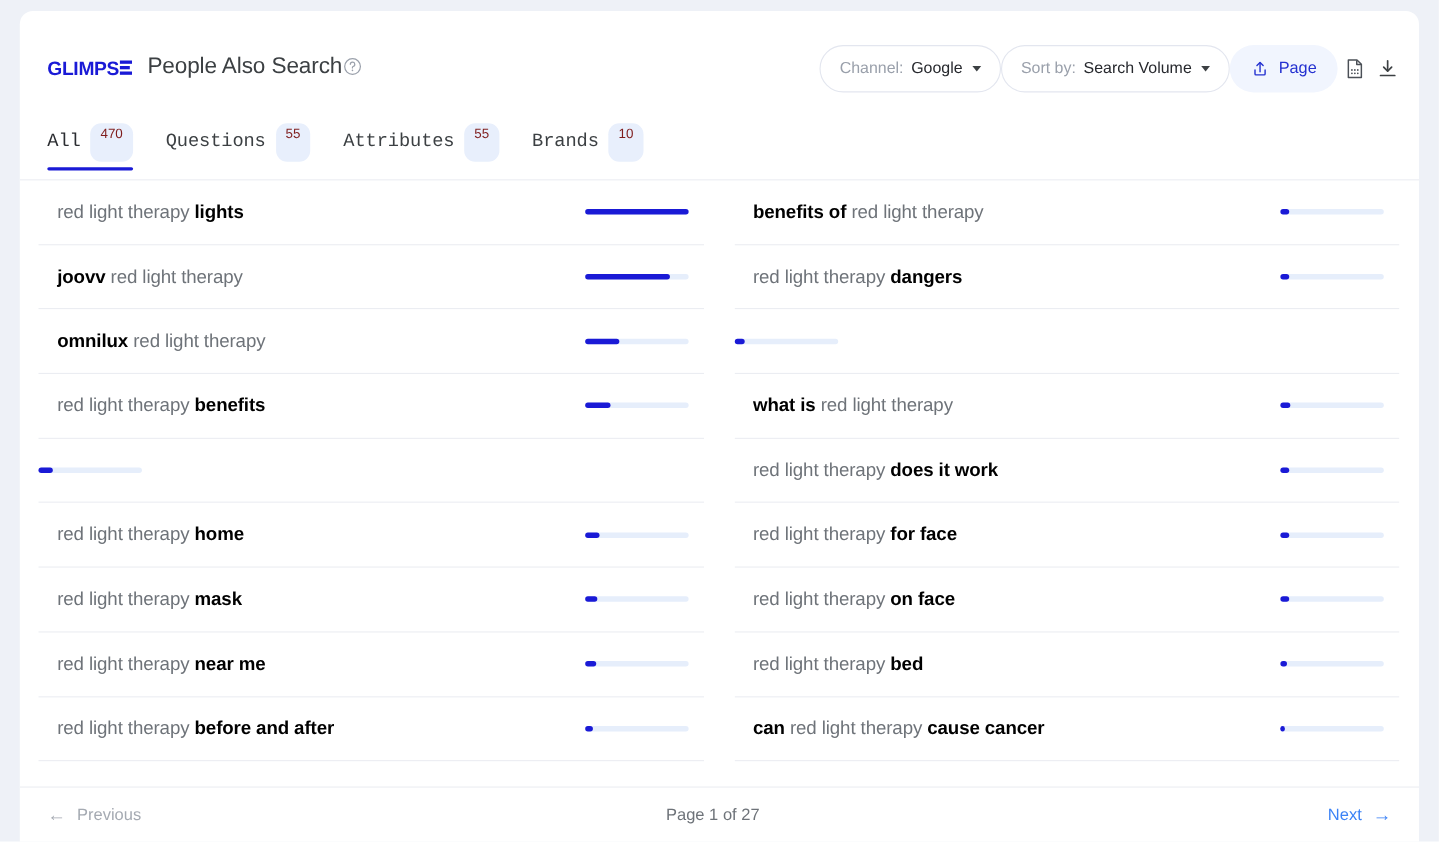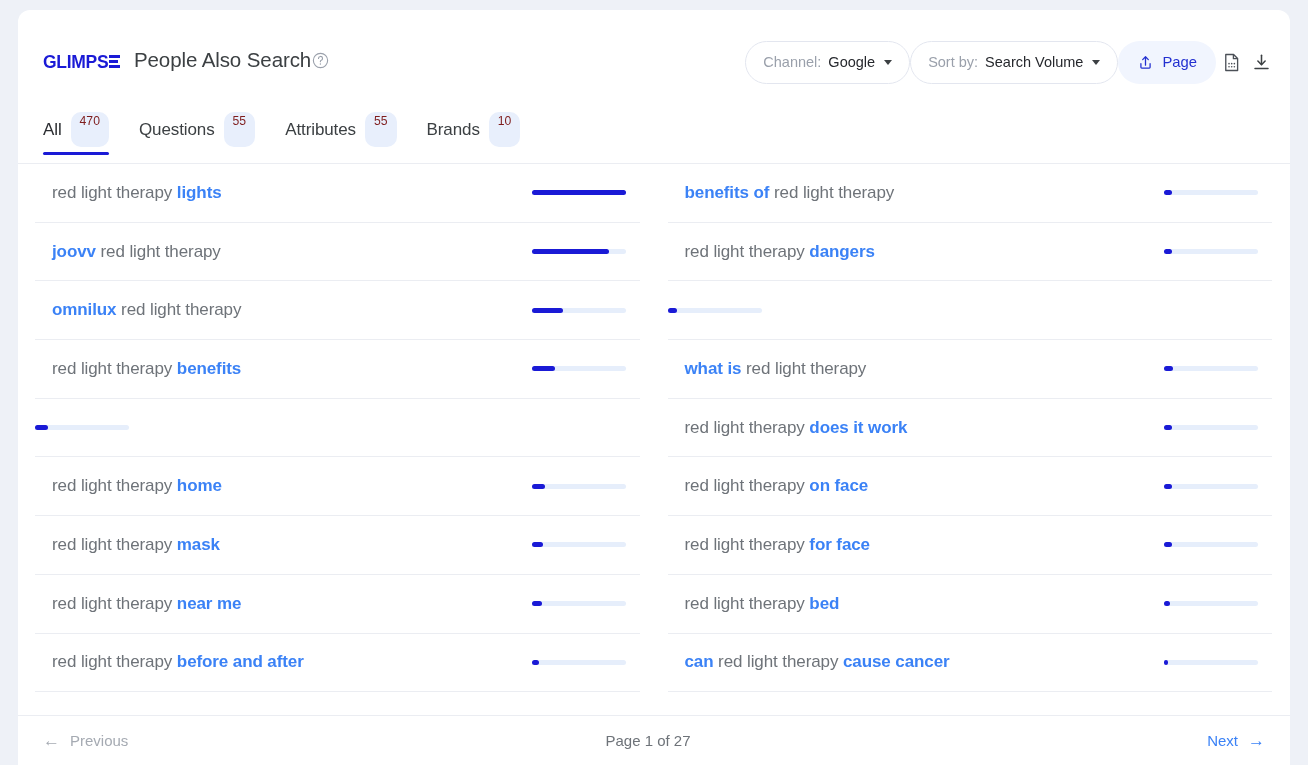--- a/index.html
+++ b/index.html
@@ -146,21 +146,21 @@
     border-bottom: 1px solid #ebedf2;
   }
   .tab {
     display: flex;
     align-items: center;
     gap: 9px;
     height: 51px;
     cursor: pointer;
     position: relative;
   }
-  .tab-label { font-size: 17px; color: #3c4043; letter-spacing: -0.1px; }
+  .tab-label { font-size: 17px; color: #3c4043; letter-spacing: -0.1px; font-family: Liberation Mono, monospace; }
   .tab.active .tab-label { color: #2b2d31; }
   .tab-count {
     font-size: 12.2px;
     color: #7f1d1d;
     background: #e8effc;
     border-radius: 10px;
     padding: 3px 9px 20px;
     line-height: 1;
   }
   .tab.active::after {
@@ -190,21 +190,21 @@
   .row-term {
     flex: 1;
     font-size: 17px;
     color: #6e7379;
     letter-spacing: -0.1px;
     white-space: nowrap;
     overflow: hidden;
     text-overflow: ellipsis;
     padding-left: 17px;
   }
-  .row-term b { color: #3b82f6; font-weight: bold; }
+  .row-term b { color: #000000; font-weight: bold; }
 
   .bar-track {
     position: relative;
     width: 94px;
     height: 5px;
     background: #e6eefb;
     border-radius: 3px;
     margin-right: 14px;
     flex: 0 0 94px;
   }
@@ -415,29 +415,29 @@
             <div class="bar-fill" style="width: 10%;"></div>
           </div>
         </div>
         <div class="row">
           <span class="row-term">red light therapy <b>does it work</b></span>
           <div class="bar-track">
             <div class="bar-fill" style="width: 8%;"></div>
           </div>
         </div>
         <div class="row">
+          <span class="row-term">red light therapy <b>for face</b></span>
+          <div class="bar-track">
+            <div class="bar-fill" style="width: 9%;"></div>
+          </div>
+        </div>
+        <div class="row">
           <span class="row-term">red light therapy <b>on face</b></span>
           <div class="bar-track">
             <div class="bar-fill" style="width: 8%;"></div>
-          </div>
-        </div>
-        <div class="row">
-          <span class="row-term">red light therapy <b>for face</b></span>
-          <div class="bar-track">
-            <div class="bar-fill" style="width: 9%;"></div>
           </div>
         </div>
         <div class="row">
           <span class="row-term">red light therapy <b>bed</b></span>
           <div class="bar-track">
             <div class="bar-fill" style="width: 6%;"></div>
           </div>
         </div>
         <div class="row">
           <span class="row-term"><b>can</b> red light therapy <b>cause cancer</b></span>

